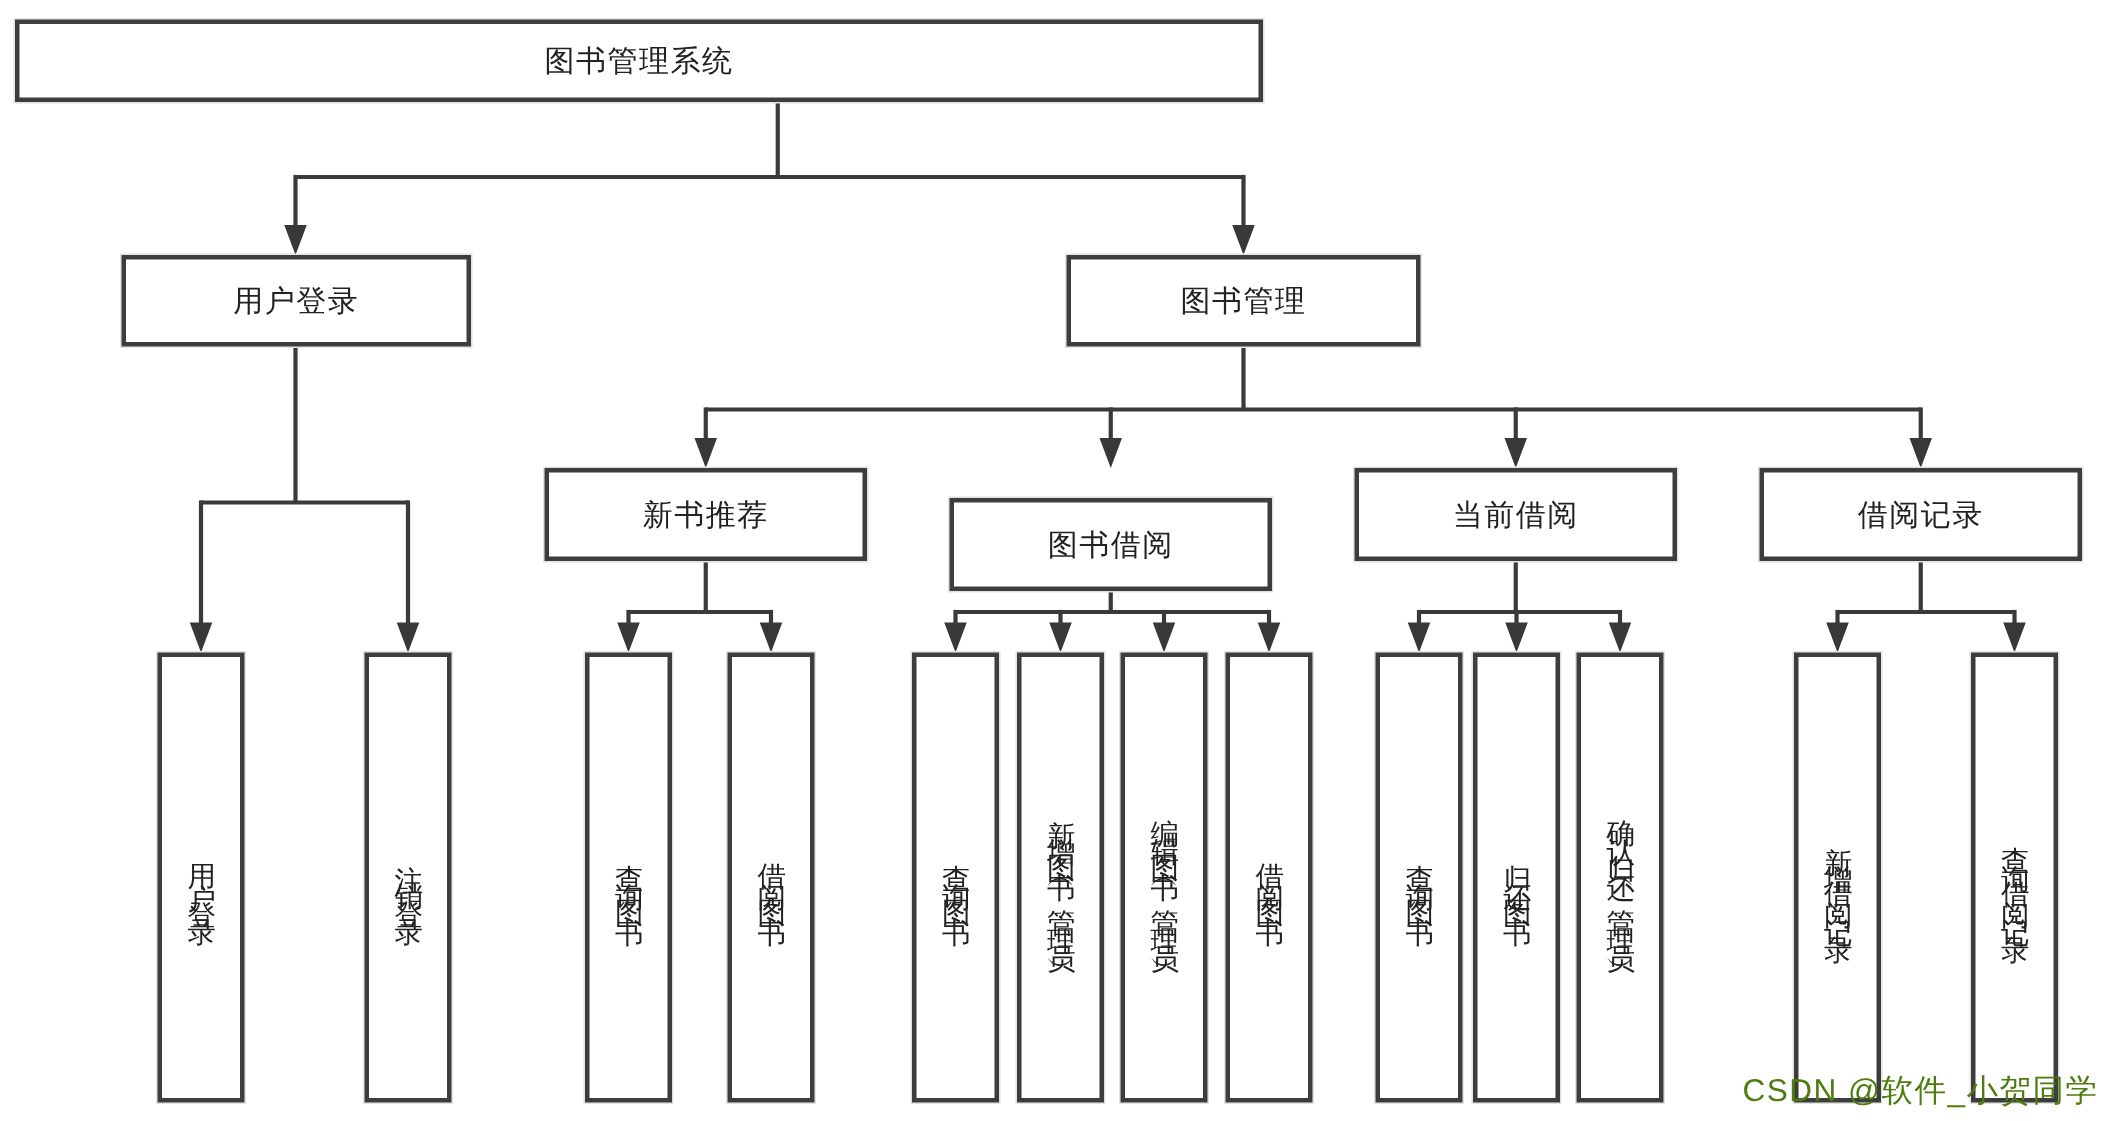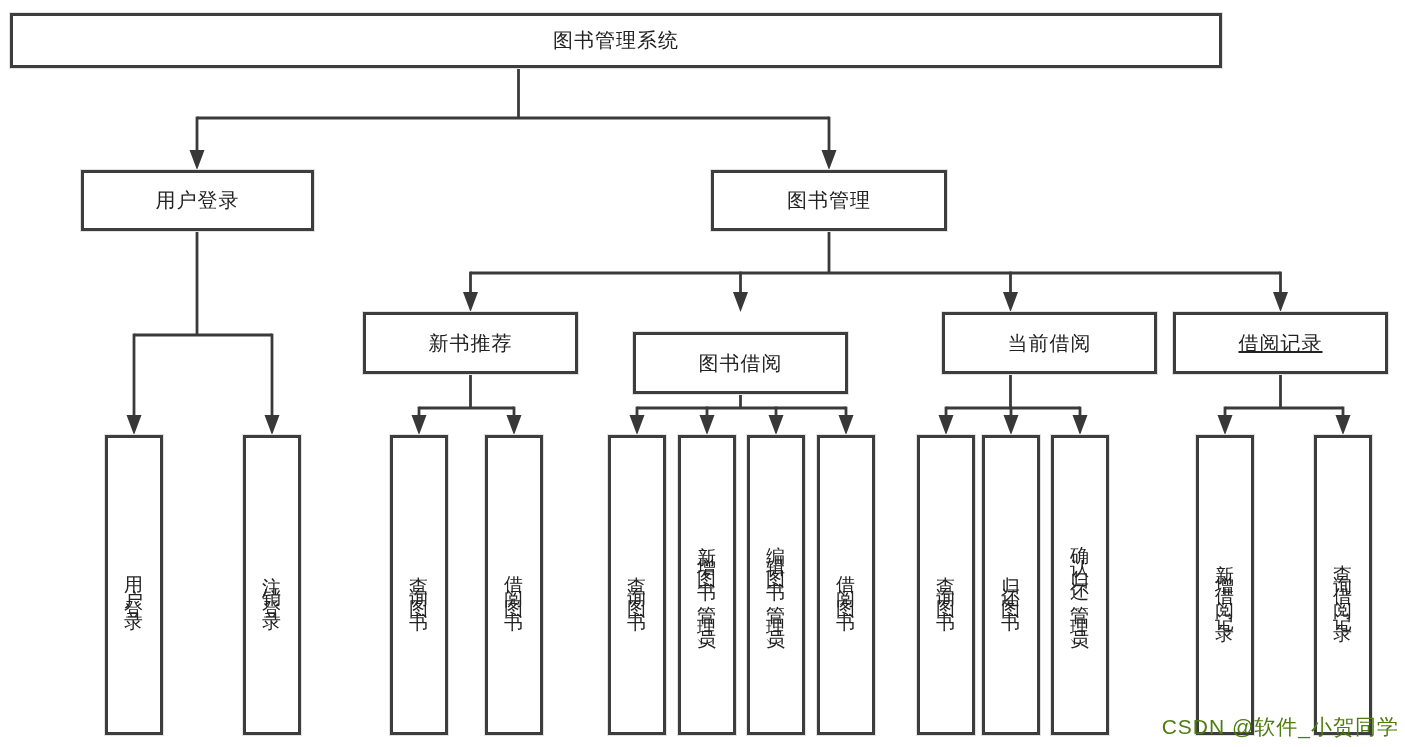--- a/index.html
+++ b/index.html
@@ -116,41 +116,41 @@
     <g>
       <line x1="1280.5" y1="374" x2="1280.5" y2="408"></line>
       <line x1="1225" y1="408" x2="1343" y2="408"></line>
       <line x1="1225" y1="406.6" x2="1225" y2="417"></line>
       <polygon points="1217.5,415 1232.5,415 1225,435"></polygon>
       <line x1="1343" y1="406.6" x2="1343" y2="417"></line>
       <polygon points="1335.5,415 1350.5,415 1343,435"></polygon>
     </g>
   </svg>
 
-  <div class="box" style="left:10px;top:13px;width:1212px;height:55px;">
+  <div class="box" style="left:10px;top:13px;width:832px;height:55px;">
     <span class="hlabel">图书管理系统</span>
   </div>
 
   <div class="box" style="left:81px;top:170px;width:233px;height:61px;">
     <span class="hlabel">用户登录</span>
   </div>
   <div class="box" style="left:363px;top:312px;width:215px;height:62px;">
     <span class="hlabel">新书推荐</span>
   </div>
 
   <div class="box" style="left:711px;top:170px;width:236px;height:61px;">
     <span class="hlabel">图书管理</span>
   </div>
   <div class="box" style="left:633px;top:312px;width:215px;height:62px;margin-top:20px;">
     <span class="hlabel">图书借阅</span>
   </div>
-  <div class="box" style="left:903px;top:312px;width:215px;height:62px;margin-left:39px;">
+  <div class="box" style="left:903px;top:312px;width:215px;height:62px;">
     <span class="hlabel">当前借阅</span>
   </div>
-  <div class="box" style="left:1173px;top:312px;width:215px;height:62px;text-decoration:underline;">
+  <div class="box" style="left:1173px;top:312px;width:215px;height:62px;">
     <span class="hlabel">借阅记录</span>
   </div>
 
   <div class="box leaf" style="left:105px;">
     <span class="vlabel">用户登录</span>
   </div>
   <div class="box leaf" style="left:243px;">
     <span class="vlabel">注销登录</span>
   </div>
 

